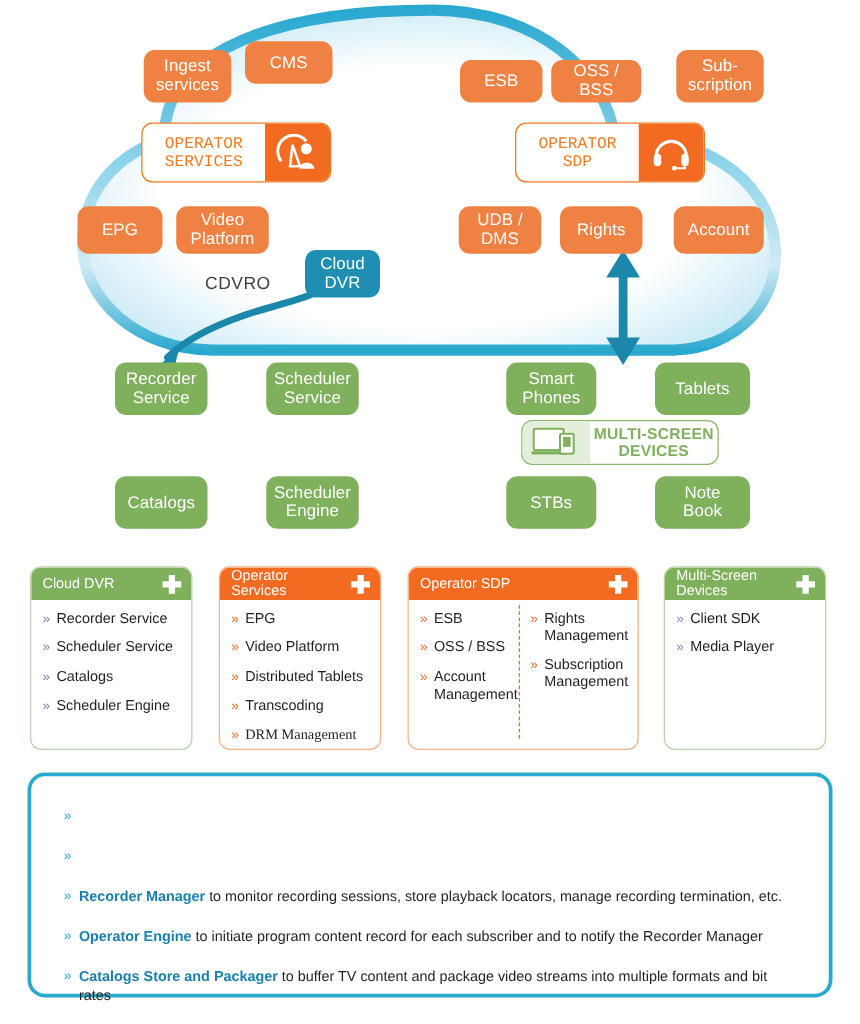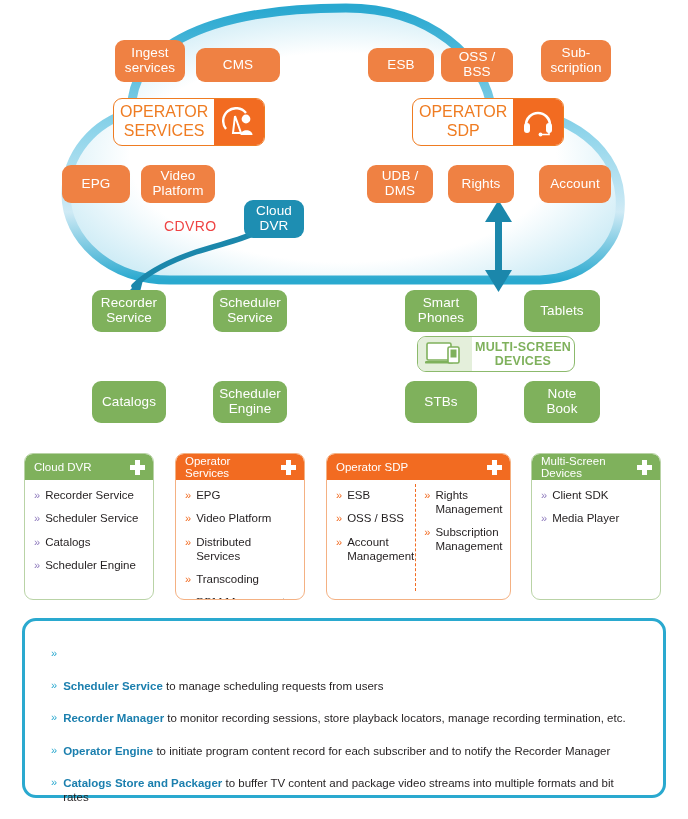--- a/index.html
+++ b/index.html
@@ -25,22 +25,22 @@
   .pill.teal{background:#1e8eb2;margin-top:35px;}
 
   
   .opbox{
     position:absolute;display:flex;align-items:stretch;
     border:1.6px solid #ef7c22;border-radius:9px;overflow:hidden;
     background:#ffffff;box-sizing:border-box;
   }
   .opbox .label{
     flex:1;display:flex;align-items:center;justify-content:center;
-    color:#ef7c22;font-size:16px;text-align:center;line-height:1.18;
-    white-space:pre-line;padding:0 6px;
+    color:#ef7c22;font-size:13px;text-align:center;line-height:1.18;
+    white-space:pre-line;padding:0 6px;font-family:Liberation Mono, monospace;
   }
   .opbox .iconcell{
     width:52px;background:#f26b21;display:flex;
     align-items:center;justify-content:center;
   }
 
   
   .msbox{
     position:absolute;display:flex;align-items:stretch;
     border:1.5px solid #8cba6c;border-radius:9px;overflow:hidden;
@@ -48,21 +48,21 @@
   }
   .msbox .iconcell{width:54px;background:#e4efdb;display:flex;align-items:center;justify-content:center;}
   .msbox .label{
     flex:1;display:flex;align-items:center;justify-content:center;
     color:#7fb15c;font-size:12.5px;font-weight:600;text-align:center;
     line-height:1.16;white-space:pre-line;letter-spacing:.2px;
   }
 
   
   .cloudlabel{
-    position:absolute;color:#ef4444;font-size:14px;letter-spacing:.4px;
+    position:absolute;color:#404040;font-size:14px;letter-spacing:.4px;
   }
 
   
   .card{
     position:absolute;box-sizing:border-box;
     border:1.2px solid #cfcfcf;border-radius:9px;background:#ffffff;
     overflow:hidden;
   }
   .card .head{
     height:26px;display:flex;align-items:center;
@@ -152,21 +152,21 @@
       <polygon points="498.5,200 512,222 485,222" fill="#1b87ab"></polygon>
       <polygon points="498.5,292 512,270 485,270" fill="#1b87ab"></polygon>
     </g>
   </svg>
 
   <div class="cloudlabel" style="left: 164px; top: 218px;">CDVRO</div>
 
   <div id="layer-nodes">
       <div class="pill orange" style="left: 115px; top: 40px; width: 70px; height: 42px;"><span>Ingest
 services</span></div>
-      <div class="pill orange" style="left: 196px; top: 48px; width: 84px; height: 34px;"><span>CMS</span></div>
+      <div class="pill orange" style="left: 196px; top: 33px; width: 70px; height: 34px;"><span>CMS</span></div>
       <div class="pill orange" style="left: 368px; top: 48px; width: 66px; height: 34px;"><span>ESB</span></div>
       <div class="pill orange" style="left: 441px; top: 48px; width: 72px; height: 34px;"><span>OSS / BSS</span></div>
       <div class="pill orange" style="left: 541px; top: 40px; width: 70px; height: 42px;"><span>Sub-
 scription</span></div>
       <div class="pill orange" style="left: 62px; top: 165px; width: 68px; height: 38px;"><span>EPG</span></div>
       <div class="pill orange" style="left: 141px; top: 165px; width: 74px; height: 38px;"><span>Video
 Platform</span></div>
       <div class="pill teal" style="left: 244px; top: 165px; width: 60px; height: 38px;"><span>Cloud
 DVR</span></div>
       <div class="pill orange" style="left: 367px; top: 165px; width: 66px; height: 38px;"><span>UDB /
@@ -255,21 +255,21 @@
             <div class="bullet">
               <span class="chev">»</span>
               <span style="white-space: pre-line;">EPG</span>
             </div>
             <div class="bullet">
               <span class="chev">»</span>
               <span style="white-space: pre-line;">Video Platform</span>
             </div>
             <div class="bullet">
               <span class="chev">»</span>
-              <span style="white-space: pre-line;">Distributed Services</span>
+              <span style="white-space: pre-line;">Distributed Tablets</span>
             </div>
             <div class="bullet">
               <span class="chev">»</span>
               <span style="white-space: pre-line;">Transcoding</span>
             </div>
             <div class="bullet">
               <span class="chev">»</span>
               <span style="white-space: pre-line; font-family: Liberation Serif, serif;">DRM Management</span>
             </div>
           </div>
@@ -326,21 +326,20 @@
       </div>
     </div>
   <div id="layer-legend">
       <div class="legend" style="left: 22px; top: 618px; width: 644px; height: 180px;">
         <div style="padding: 26px 24px 18px 26px;">
           <div class="row" style="margin-bottom: 18px;">
             <span class="chev">»</span>
           </div>
           <div class="row" style="margin-bottom: 18px;">
             <span class="chev">»</span>
-            <span><b>Scheduler Service</b><span> to manage scheduling requests from users</span></span>
           </div>
           <div class="row" style="margin-bottom: 18px;">
             <span class="chev">»</span>
             <span><b>Recorder Manager</b><span> to monitor recording sessions, store playback locators, manage recording termination, etc.</span></span>
           </div>
           <div class="row" style="margin-bottom: 18px;">
             <span class="chev">»</span>
             <span><b>Operator Engine</b><span> to initiate program content record for each subscriber and to notify the Recorder Manager</span></span>
           </div>
           <div class="row" style="margin-bottom: 18px;">

